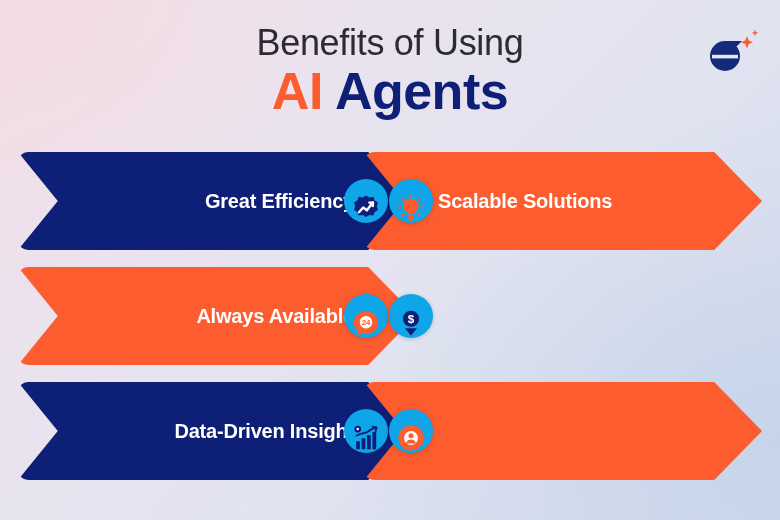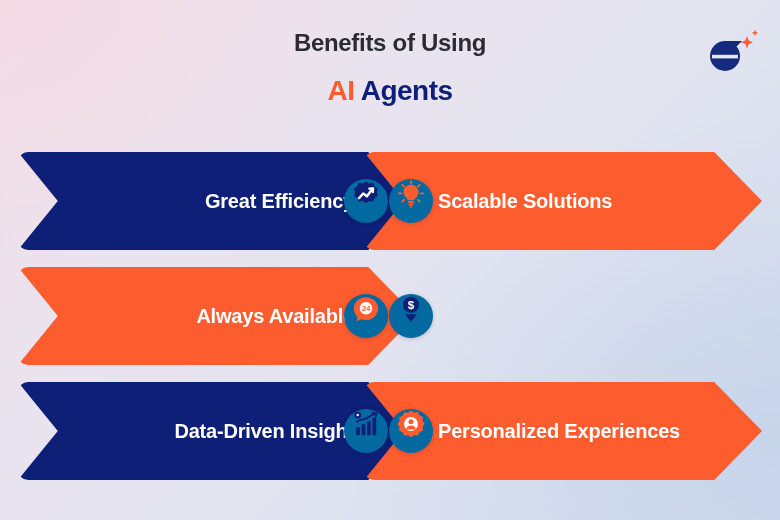--- a/index.html
+++ b/index.html
@@ -28,29 +28,29 @@
 
   .title-block {
     position: absolute;
     top: 26px;
     left: 0;
     width: 780px;
     text-align: center;
   }
 
   .title-line1 {
-    font-size: 24px;
-    font-weight: bold;
+    font-size: 36px;
+    font-weight: normal;
     color: #2b2b33;
     letter-spacing: -0.3px;
     line-height: 34px;
   }
 
   .title-line2 {
-    font-size: 28px;
+    font-size: 52px;
     font-weight: bold;
     letter-spacing: -0.5px;
     line-height: 50px;
     margin-top: 6px;
   }
 
   .title-accent { color: #fc5c2e; }
   .title-main   { color: #0e1f78; }
 
   
@@ -129,23 +129,23 @@
     transform: translateY(-50%);
   }
 
   
   .badge {
     position: absolute;
     z-index: 5;
     width: 44px;
     height: 44px;
     border-radius: 50%;
-    background: #0369a1;
+    background: #0ea5e9;
     display: flex;
-    align-items: flex-start;
+    align-items: flex-end;
     justify-content: center;
     box-shadow: 0 1px 4px rgba(20,25,60,0.20);
   }
   .badge svg { display: block; }
 
   .badge-left  { left: 344px; top: 27px; }
   .badge-right { left: 389px; top: 27px; }
 
   .rows .row .badge-left  { position: absolute; }
   .rows .row .badge-right { position: absolute; }
@@ -250,21 +250,20 @@
 
   <div class="row">
 
     <div class="half half-left">
       <div class="band navy"></div>
       <div class="row-label">Data-Driven Insight</div>
     </div>
 
     <div class="half half-right">
       <div class="band band-right orange"></div>
-      <div class="row-label">Personalized Experiences</div>
     </div>
 
     <div class="badge badge-left">
       <svg viewBox="0 0 32 32" width="30" height="30" aria-hidden="true">
         <rect x="5.5" y="19.5" width="4" height="8.5" fill="#0e1f78"></rect>
         <rect x="11.3" y="16.3" width="4" height="11.7" fill="#0e1f78"></rect>
         <rect x="17.1" y="13" width="4" height="15" fill="#0e1f78"></rect>
         <rect x="22.9" y="9.5" width="4" height="18.5" fill="#0e1f78"></rect>
         <path d="M6 13.5 C10 10.5 15.5 11.5 19 8.5 C21.5 6.4 23.5 5.6 26.5 5.2" stroke="#0e1f78" stroke-width="1.9" fill="none" stroke-linecap="round"></path>
         <path d="M23 4 L27.4 4.6 L26.2 8.8" fill="none" stroke="#0e1f78" stroke-width="1.9" stroke-linecap="round" stroke-linejoin="round"></path>

